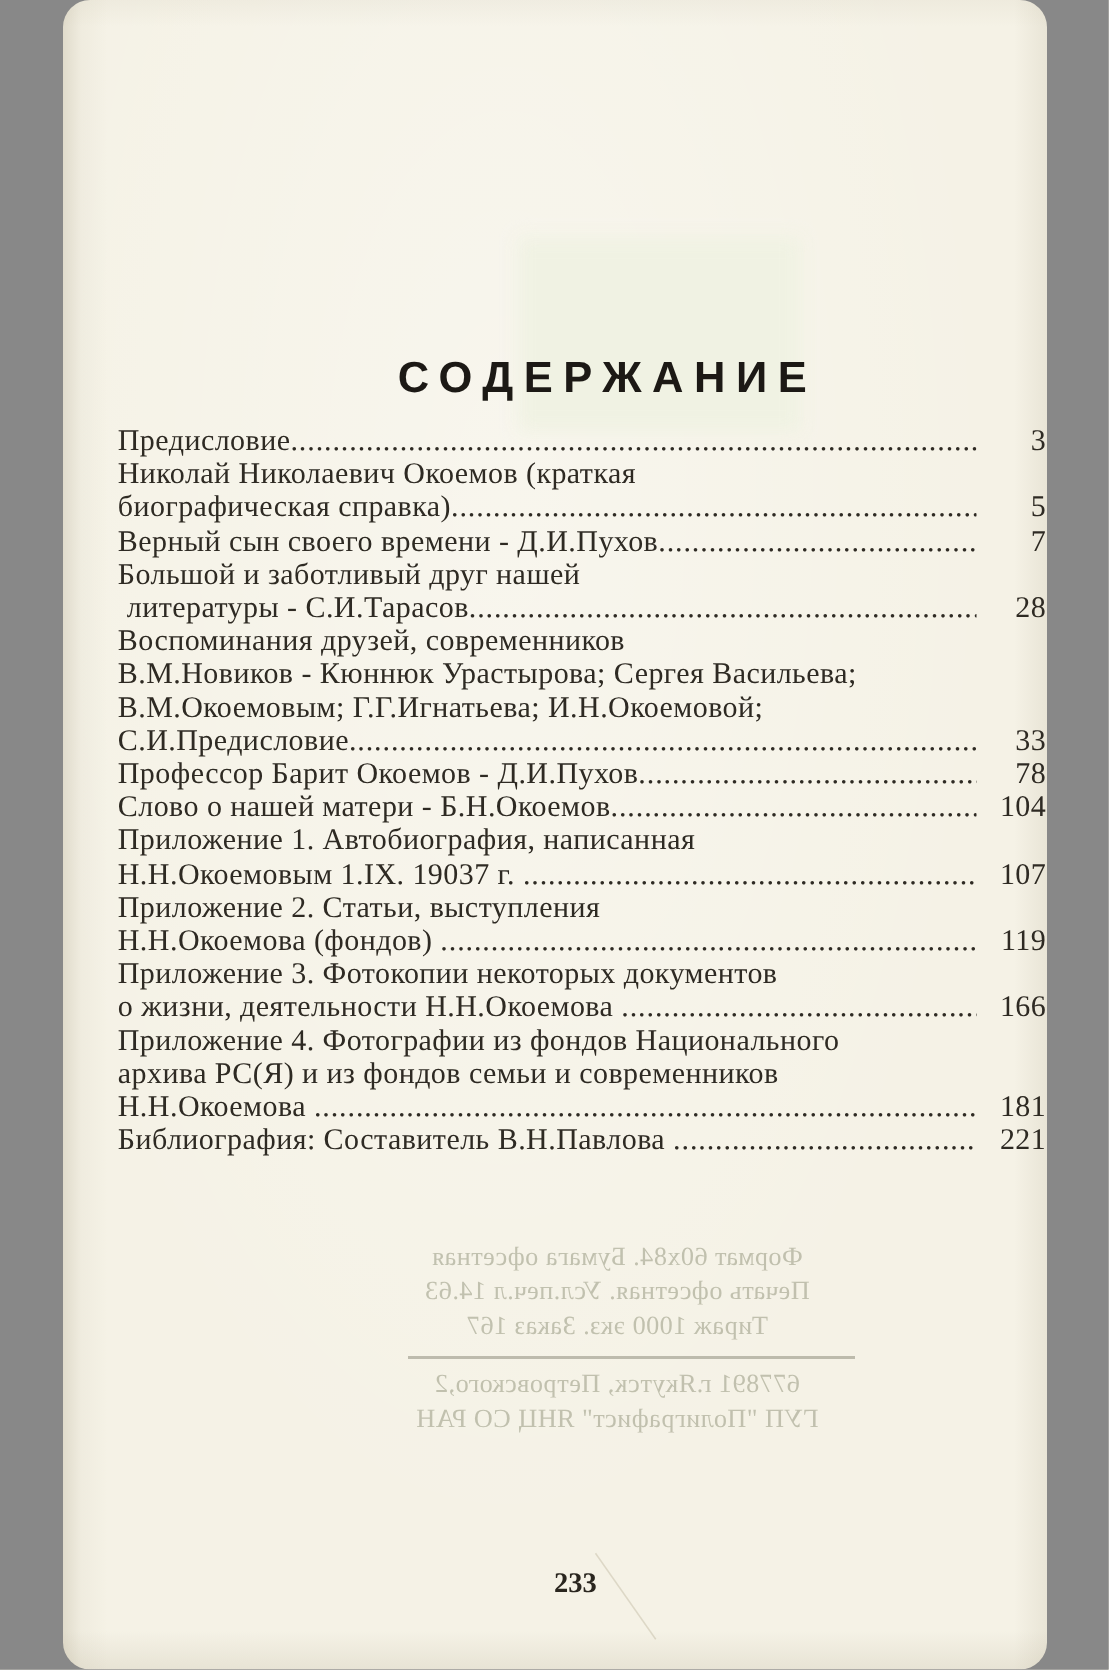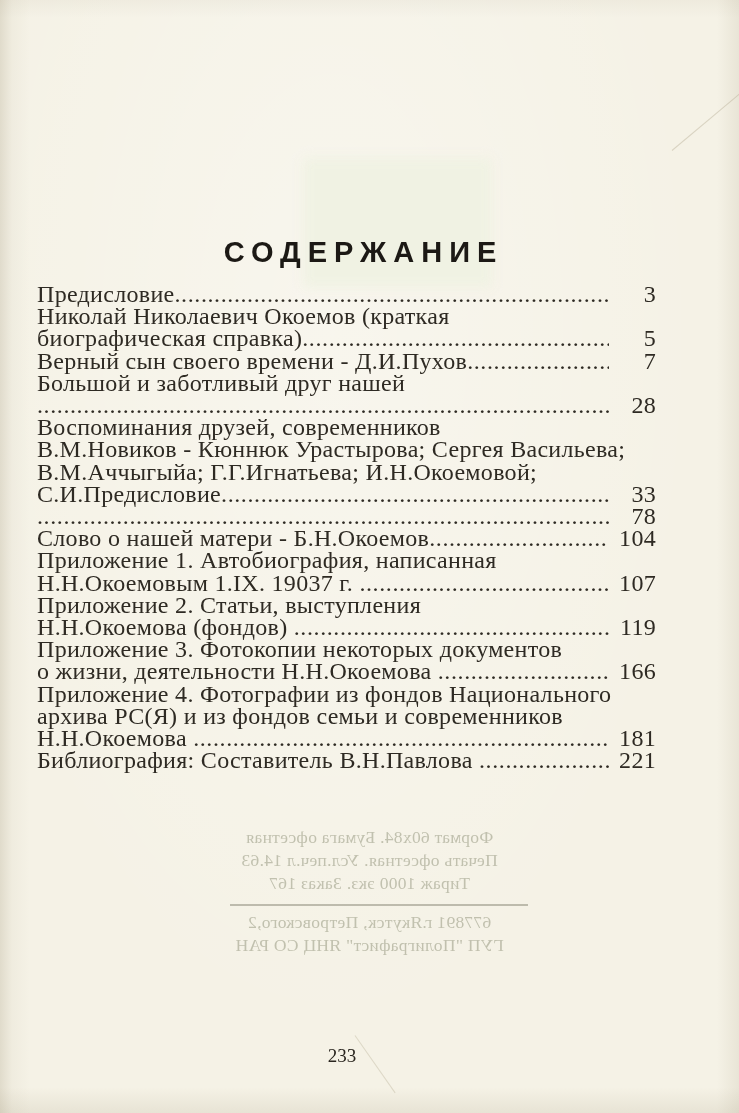--- a/index.html
+++ b/index.html
@@ -1,29 +1,30 @@
 <!DOCTYPE html>
 <html><head>
 <meta charset="utf-8">
 <style>
   html,body{margin:0;padding:0;background:#888;}
   .page{
     position:relative;
-    width:739px;height:1113px;
+    width:656px;height:1113px;
     margin:0 auto;
     overflow:hidden;
     background:
       linear-gradient(90deg, rgba(150,138,108,0.22) 0px, rgba(150,138,108,0.06) 12px, rgba(150,138,108,0) 30px),
       linear-gradient(270deg, rgba(150,138,108,0.13) 0px, rgba(150,138,108,0) 22px),
       linear-gradient(0deg, rgba(150,138,108,0.14) 0px, rgba(150,138,108,0) 26px),
       linear-gradient(180deg, rgba(150,138,108,0.07) 0px, rgba(150,138,108,0) 18px),
       radial-gradient(ellipse at 45% 30%, rgba(255,255,255,0.30), rgba(255,255,255,0) 65%),
       #f5f2e6;
     font-family:"Liberation Serif", serif;
     color:#2e2a23;
+    border-radius:18px;
   }
   
   .photo-bleed{
     position:absolute;left:303px;top:158px;width:189px;height:130px;
     background:#f0f2e3;filter:blur(6px);opacity:0.95;
   }
   .crease{
     position:absolute;left:672px;top:150px;width:120px;height:1px;
     background:rgba(165,155,125,0.35);
     transform:rotate(-40deg);transform-origin:left center;
@@ -35,21 +36,21 @@
   }
   .heading{
     position:absolute;top:236px;left:0;width:727px;
     text-align:center;
     font-family:"Liberation Sans", sans-serif;
     font-weight:bold;font-size:29px;letter-spacing:7px;
     color:#1c1915;
   }
   .toc{
     position:absolute;left:37px;top:283px;width:619px;
-    font-size:24px;line-height:22.2px;letter-spacing:0.3px;
+    font-size:20px;line-height:22.2px;letter-spacing:0.3px;
   }
   .row{display:flex;align-items:baseline;}
   .row .t{white-space:pre;flex:0 0 auto;}
   .row.ind .t{padding-left:6px;}
   .leader{
     flex:1 1 auto;overflow:hidden;white-space:nowrap;
     margin:0 3px 0 0;letter-spacing:0.6px;color:#2e2a23;
   }
   .pg{flex:0 0 44px;text-align:right;white-space:nowrap;}
   
@@ -61,21 +62,21 @@
     letter-spacing:0.3px;
   }
   .bleed-a{top:826px;}
   .bleed-b{top:911px;}
   .bleed-rule{
     position:absolute;top:904px;left:230px;width:298px;height:2px;
     background:rgba(122,120,102,0.45);
   }
   .pagenum{
     position:absolute;top:1045px;left:0;width:684px;
-    text-align:center;font-size:19px;color:#2a261f;
+    text-align:center;font-size:19px;color:#2a261f;font-weight:bold;
   }
 </style>
 </head>
 <body>
 
 <div class="page">
 
   <div class="photo-bleed"></div>
   <div class="crease"></div>
   <div class="crease2"></div>
@@ -98,38 +99,40 @@
     </div>
     <div class="row">
       <span class="t">Верный сын своего времени - Д.И.Пухов</span>
       <span class="leader">........................................................................................................................................</span>
       <span class="pg">7</span>
     </div>
     <div class="row">
       <span class="t">Большой и заботливый друг нашей</span>
     </div>
     <div class="row ind">
+      <span class="t">литературы - С.И.Тарасов</span>
       <span class="leader">........................................................................................................................................</span>
       <span class="pg">28</span>
     </div>
     <div class="row">
       <span class="t">Воспоминания друзей, современников</span>
     </div>
     <div class="row">
       <span class="t">В.М.Новиков - Кюннюк Урастырова; Сергея Васильева;</span>
     </div>
     <div class="row">
-      <span class="t">В.М.Аччыгыйа; Г.Г.Игнатьева; И.Н.Окоемовой;</span>
+      <span class="t">В.М.Окоемовым; Г.Г.Игнатьева; И.Н.Окоемовой;</span>
     </div>
     <div class="row">
       <span class="t">С.И.Предисловие</span>
       <span class="leader">........................................................................................................................................</span>
       <span class="pg">33</span>
     </div>
     <div class="row">
+      <span class="t">Профессор Барит Окоемов - Д.И.Пухов</span>
       <span class="leader">........................................................................................................................................</span>
       <span class="pg">78</span>
     </div>
     <div class="row">
       <span class="t">Слово о нашей матери - Б.Н.Окоемов</span>
       <span class="leader">........................................................................................................................................</span>
       <span class="pg">104</span>
     </div>
     <div class="row">
       <span class="t">Приложение 1. Автобиография, написанная</span>

